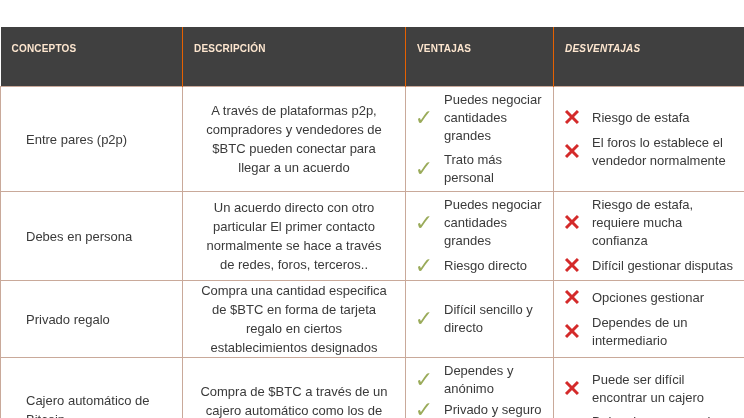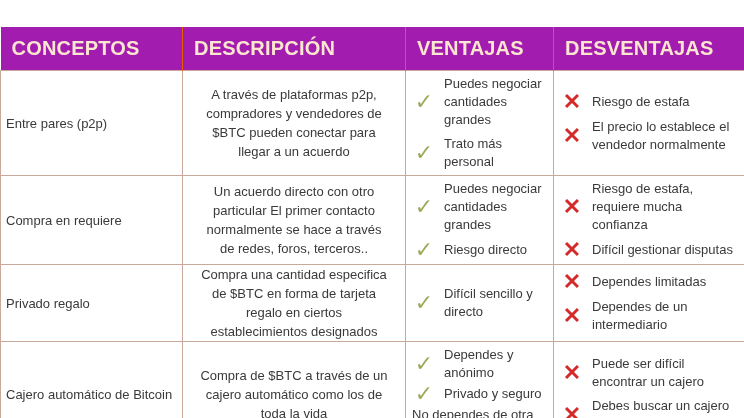--- a/index.html
+++ b/index.html
@@ -1,23 +1,23 @@
 <!DOCTYPE html>
 <html><head>
 <meta charset="utf-8">
 <style>
   html, body { margin: 0; padding: 0; background: #ffffff; }
   body { width: 744px; height: 418px; position: relative; overflow: hidden;
          font-family: "Liberation Sans", sans-serif; color: #3a3a3a; }
   .table { position: absolute; left: 0; top: 27px; width: 744px; border-collapse: collapse; table-layout: fixed; }
-  .table th { background: #a21caf; color: #fde6cf; font-weight: bold; font-size: 20px; text-align: left;
-              height: 43px; padding: 0 0 0 11px; border-right: 1px solid #e56000; letter-spacing: 0.2px; }
-  .table th:last-child { border-right: 1px solid #c9a99a; }
+  .table th { background: #404040; color: #fde6cf; font-weight: bold; font-size: 10px; text-align: left;
+              height: 43px; padding: 0 0 16px 11px; border-right: 1px solid #e56000; letter-spacing: 0.2px; }
+  .table th:last-child { border-right: 1px solid #c9a99a; font-style: italic; }
   .table td { border: 1px solid #c9a99a; font-size: 13px; line-height: 19px; vertical-align: middle; padding: 0; }
-  .table td.concept { padding-left: 5px; }
+  .table td.concept { padding-left: 25px; }
   .table td.desc { text-align: center; padding: 0 16px; margin-top: 27px; }
   .list { display: flex; flex-direction: column; gap: 6px; padding: 4px 6px 4px 6px; }
   .item { display: flex; align-items: center; }
   .icon { width: 24px; flex: 0 0 24px; display: flex; justify-content: center; margin-right: 8px; }
   .check { color: #9aab5a; font-size: 22px; line-height: 20px; }
   .cross { color: #d42a2a; font-size: 22px; font-weight: bold; line-height: 20px; }
   .txt { font-size: 13px; line-height: 18px; }
 </style>
 </head>
 <body>
@@ -55,28 +55,28 @@
       </div>
         </td>
       <td>
           <div class="list">
         <div class="item">
               <span class="icon cross">✕</span>
               <span class="txt">Riesgo de estafa</span>
             </div>
         <div class="item">
               <span class="icon cross">✕</span>
-              <span class="txt">El precio lo establece el vendedor normalmente</span>
+              <span class="txt">El foros lo establece el vendedor normalmente</span>
             </div>
       </div>
         </td>
     </tr>
 
     <tr style="height:76px">
-      <td class="concept">Compra en requiere</td>
+      <td class="concept">Debes en persona</td>
       <td class="desc">Un acuerdo directo con otro particular El primer contacto normalmente se hace a través de redes, foros, terceros..</td>
       <td>
           <div class="list">
         <div class="item">
               <span class="icon check">✓</span>
               <span class="txt">Puedes negociar cantidades grandes</span>
             </div>
         <div class="item">
               <span class="icon check">✓</span>
               <span class="txt">Riesgo directo</span>
@@ -105,21 +105,21 @@
         <div class="item">
               <span class="icon check">✓</span>
               <span class="txt">Difícil sencillo y directo</span>
             </div>
       </div>
         </td>
       <td>
           <div class="list">
         <div class="item">
               <span class="icon cross">✕</span>
-              <span class="txt">Dependes limitadas</span>
+              <span class="txt">Opciones gestionar</span>
             </div>
         <div class="item">
               <span class="icon cross">✕</span>
               <span class="txt">Dependes de un intermediario</span>
             </div>
       </div>
         </td>
     </tr>
 
     <tr style="height:84px">

